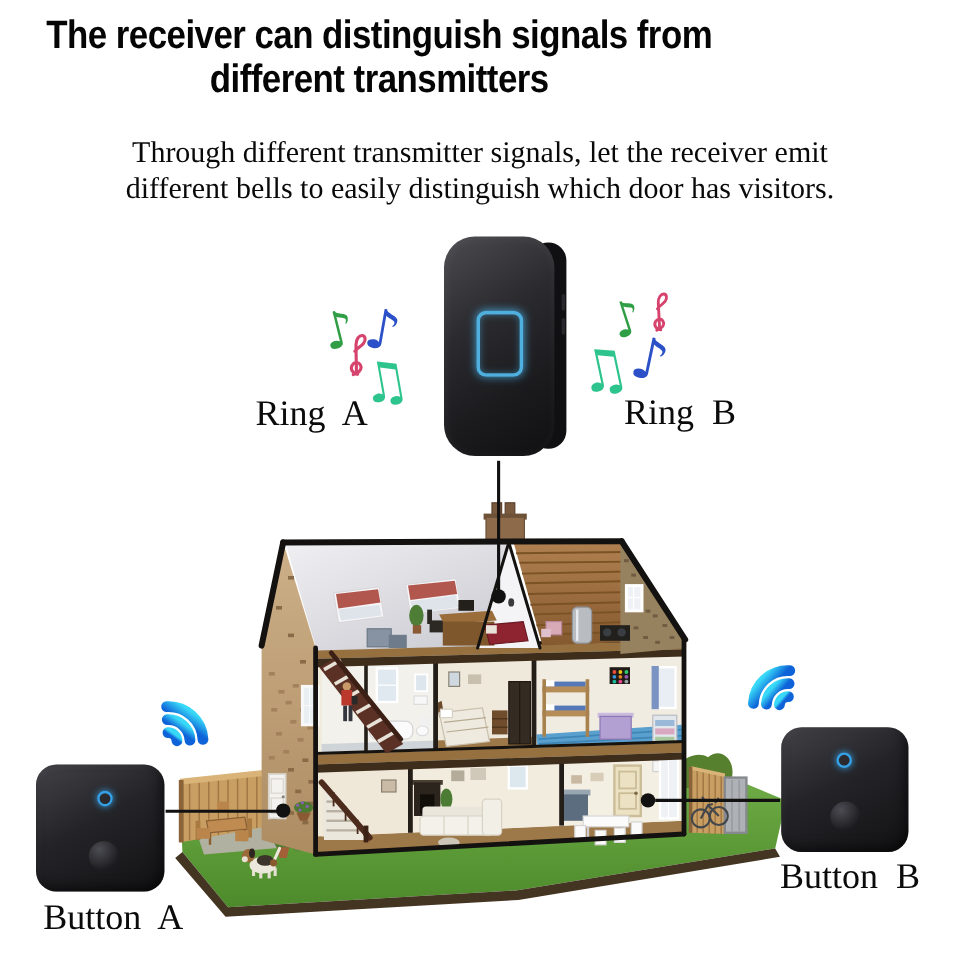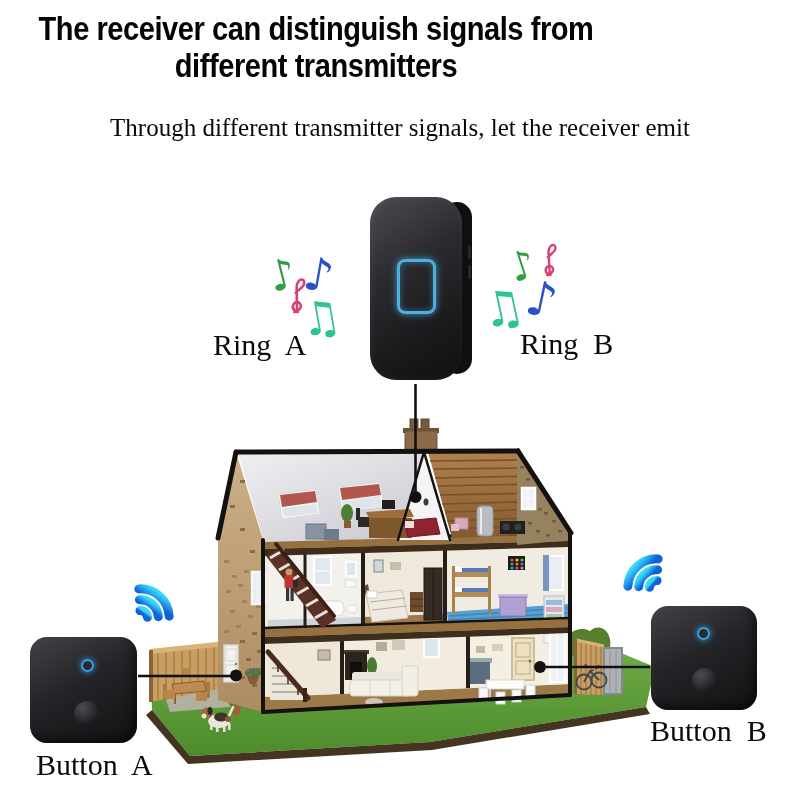--- a/index.html
+++ b/index.html
@@ -49,20 +49,21 @@
 </style>
 </head>
 <body>
 
 <div class="title">
   <span class="line">The receiver can distinguish signals from</span>
   <span class="line">different transmitters</span>
 </div>
 <div class="subtitle">
   <span>Through different transmitter signals, let the receiver emit</span><br>
+  <span>different bells to easily distinguish which door has visitors.</span>
 </div>
 
 <svg class="scene" width="800" height="800" viewBox="0 0 800 800">
   <defs>
     <linearGradient id="wg" x1="0" y1="0" x2="0.6" y2="1">
       <stop offset="0" stop-color="#38d9f8"></stop>
       <stop offset="1" stop-color="#0e63d8"></stop>
     </linearGradient>
     <linearGradient id="grassGrad" x1="0" y1="0" x2="0" y2="1">
       <stop offset="0" stop-color="#74b14a"></stop>

